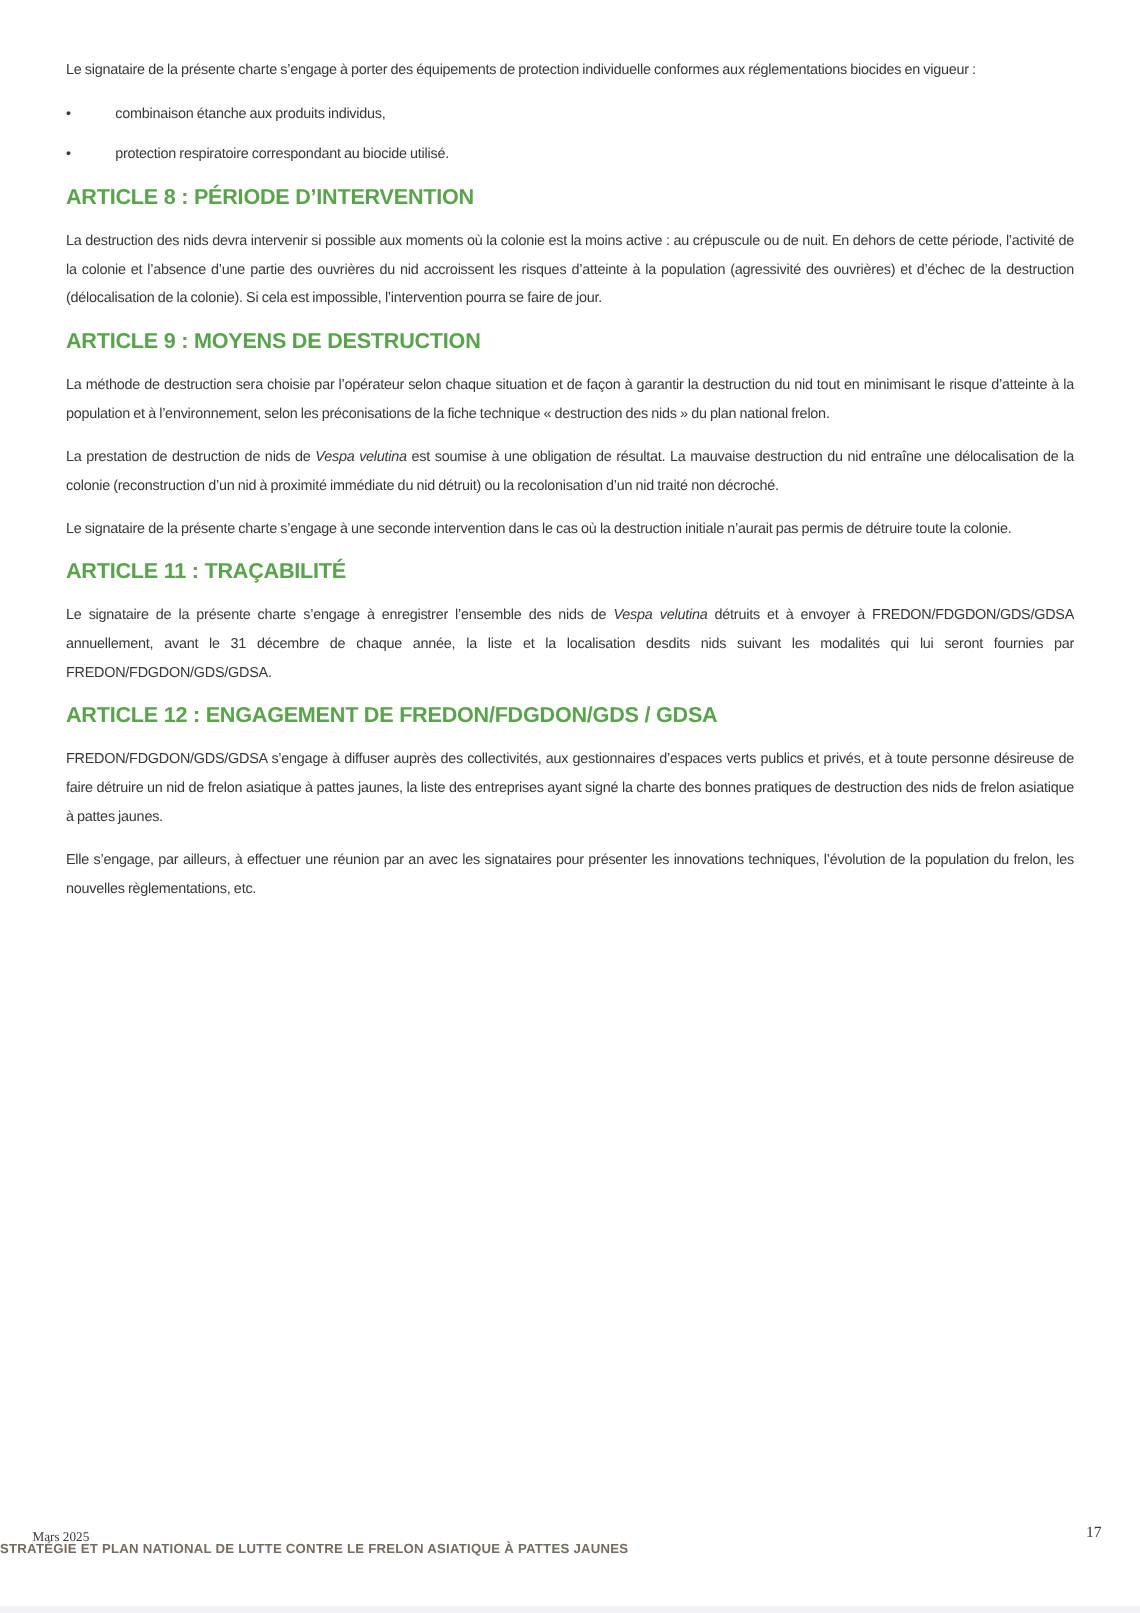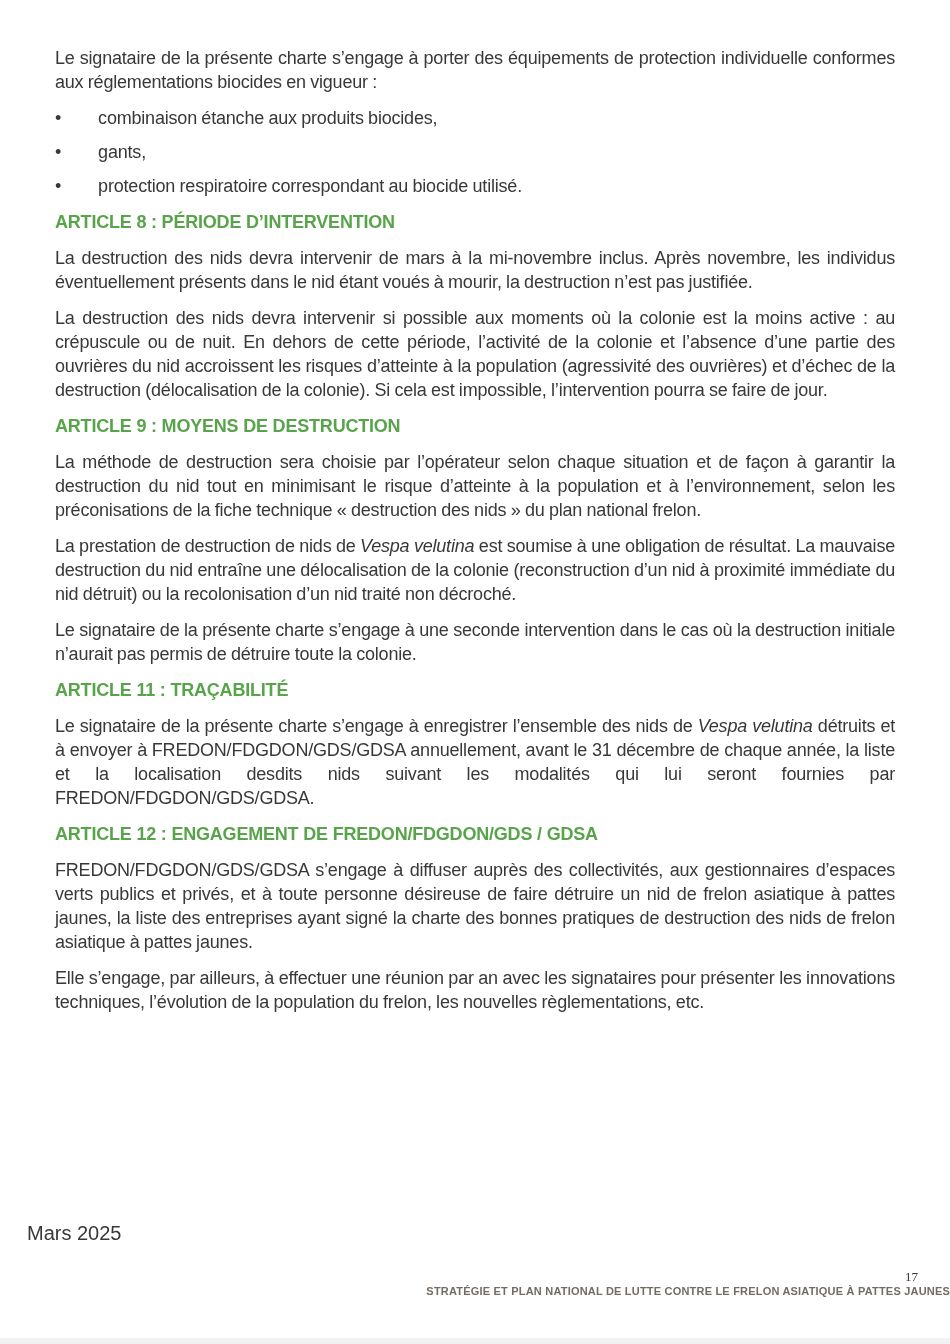--- a/index.html
+++ b/index.html
@@ -16,21 +16,21 @@
     color: var(--body-text, #383838);
   }
   .doc-body {
     position: absolute;
     left: 55px;
     top: 46px;
     width: 840px;
   }
   .para {
     margin: 0 0 12px 0;
-    font-size: 18px;
+    font-size: 12px;
     line-height: 24px;
     text-align: justify;
     letter-spacing: -0.2px;
     word-spacing: -0.4px;
   }
   .para.bullet {
     margin-bottom: 10px;
   }
   .para .dot {
     display: inline-block;
@@ -46,31 +46,32 @@
     margin: 12px 0 12px 0;
     font-size: 18px;
     line-height: 24px;
     font-weight: bold;
     color: var(--heading-green, #58A44A);
     letter-spacing: -0.2px;
   }
   .footer-date {
     position: absolute;
     left: 27px;
-    top: 1224px;
-    font-size: 20px;
+    top: 1272px;
+    font-size: 11px;
     line-height: 18px;
     color: var(--body-text, #383838);
+    font-family: Liberation Serif, serif;
   }
   .footer-running-title {
     position: absolute;
     left: 0;
     right: 0;
     top: 1284px;
-    text-align: right;
+    text-align: left;
     font-size: 11px;
     line-height: 14px;
     font-weight: bold;
     letter-spacing: 0.2px;
     color: var(--footer-title, #736C64);
   }
   .footer-page-number {
     position: absolute;
     left: 905px;
     top: 1266px;
@@ -86,25 +87,23 @@
     bottom: 0;
     height: 6px;
     background: var(--bottom-strip, #F2F2F4);
   }
 </style>
 </head>
 <body>
 
 <div class="doc-body" id="doc-body">
     <p class="para"><span>Le signataire de la présente charte s’engage à porter des équipements de protection individuelle conformes aux réglementations biocides en vigueur&nbsp;:</span></p>
-    <p class="para bullet"><span class="dot">•</span><span class="tab"></span><span>combinaison étanche aux produits biocides,</span></p>
-    <p class="para bullet"><span class="dot">•</span><span class="tab"></span><span>gants,</span></p>
+    <p class="para bullet"><span class="dot">•</span><span class="tab"></span><span>combinaison étanche aux produits individus,</span></p>
     <p class="para bullet"><span class="dot">•</span><span class="tab"></span><span>protection respiratoire correspondant au biocide utilisé.</span></p>
     <h2 class="article-heading">ARTICLE 8 : PÉRIODE D’INTERVENTION</h2>
-    <p class="para"><span>La destruction des nids devra intervenir de mars à la mi-novembre inclus. Après novembre, les individus éventuellement présents dans le nid étant voués à mourir, la destruction n’est pas justifiée.</span></p>
     <p class="para"><span>La destruction des nids devra intervenir si possible aux moments où la colonie est la moins active&nbsp;: au crépuscule ou de nuit. En dehors de cette période, l’activité de la colonie et l’absence d’une partie des ouvrières du nid accroissent les risques d’atteinte à la population (agressivité des ouvrières) et d’échec de la destruction (délocalisation de la colonie). Si cela est impossible, l’intervention pourra se faire de jour.</span></p>
     <h2 class="article-heading">ARTICLE 9 : MOYENS DE DESTRUCTION</h2>
     <p class="para"><span>La méthode de destruction sera choisie par l’opérateur selon chaque situation et de façon à garantir la destruction du nid tout en minimisant le risque d’atteinte à la population et à l’environnement, selon les préconisations de la fiche technique «&nbsp;destruction des nids&nbsp;» du plan national frelon.</span></p>
     <p class="para"><span>La prestation de destruction de nids de </span><span class="it">Vespa velutina</span><span> est soumise à une obligation de résultat. La mauvaise destruction du nid entraîne une délocalisation de la colonie (reconstruction d’un nid à proximité immédiate du nid détruit) ou la recolonisation d’un nid traité non décroché.</span></p>
     <p class="para"><span>Le signataire de la présente charte s’engage à une seconde intervention dans le cas où la destruction initiale n’aurait pas permis de détruire toute la colonie.</span></p>
     <h2 class="article-heading">ARTICLE 11 : TRAÇABILITÉ</h2>
     <p class="para"><span>Le signataire de la présente charte s’engage à enregistrer l’ensemble des nids de </span><span class="it">Vespa velutina</span><span> détruits et à envoyer à FREDON/FDGDON/GDS/GDSA annuellement, avant le 31 décembre de chaque année, la liste et la localisation desdits nids suivant les modalités qui lui seront fournies par FREDON/FDGDON/GDS/GDSA.</span></p>
     <h2 class="article-heading">ARTICLE 12 : ENGAGEMENT DE FREDON/FDGDON/GDS / GDSA</h2>
     <p class="para"><span>FREDON/FDGDON/GDS/GDSA s’engage à diffuser auprès des collectivités, aux gestionnaires d’espaces verts publics et privés, et à toute personne désireuse de faire détruire un nid de frelon asiatique à pattes jaunes, la liste des entreprises ayant signé la charte des bonnes pratiques de destruction des nids de frelon asiatique à pattes jaunes.</span></p>
     <p class="para"><span>Elle s’engage, par ailleurs, à effectuer une réunion par an avec les signataires pour présenter les innovations techniques, l’évolution de la population du frelon, les nouvelles règlementations, etc.</span></p>

